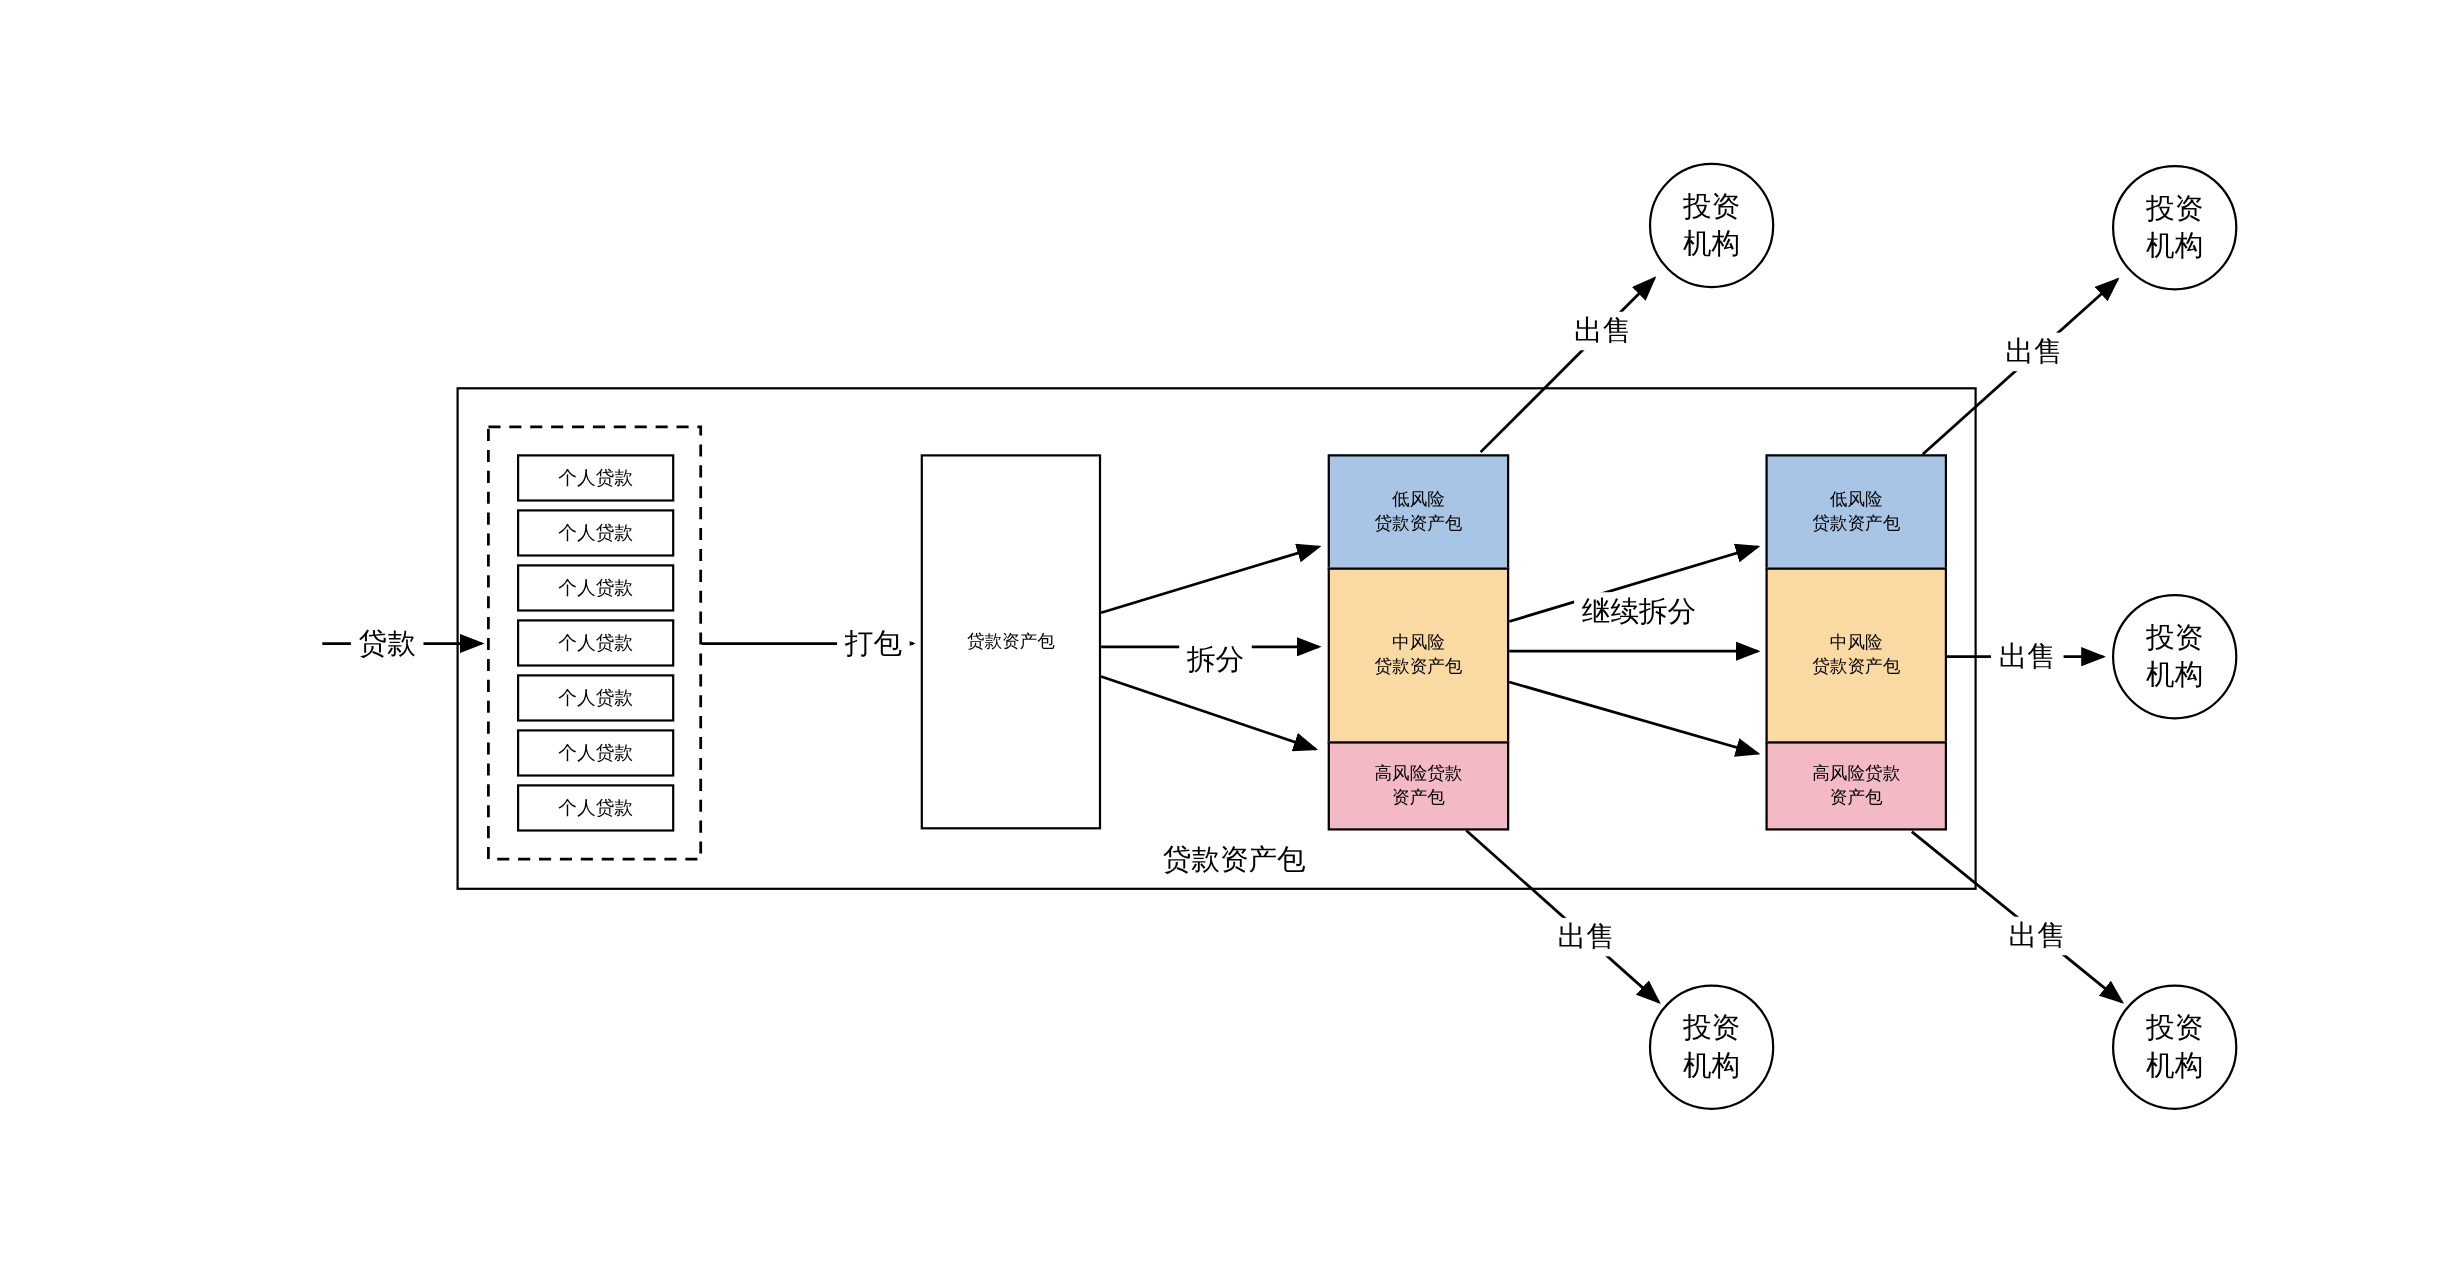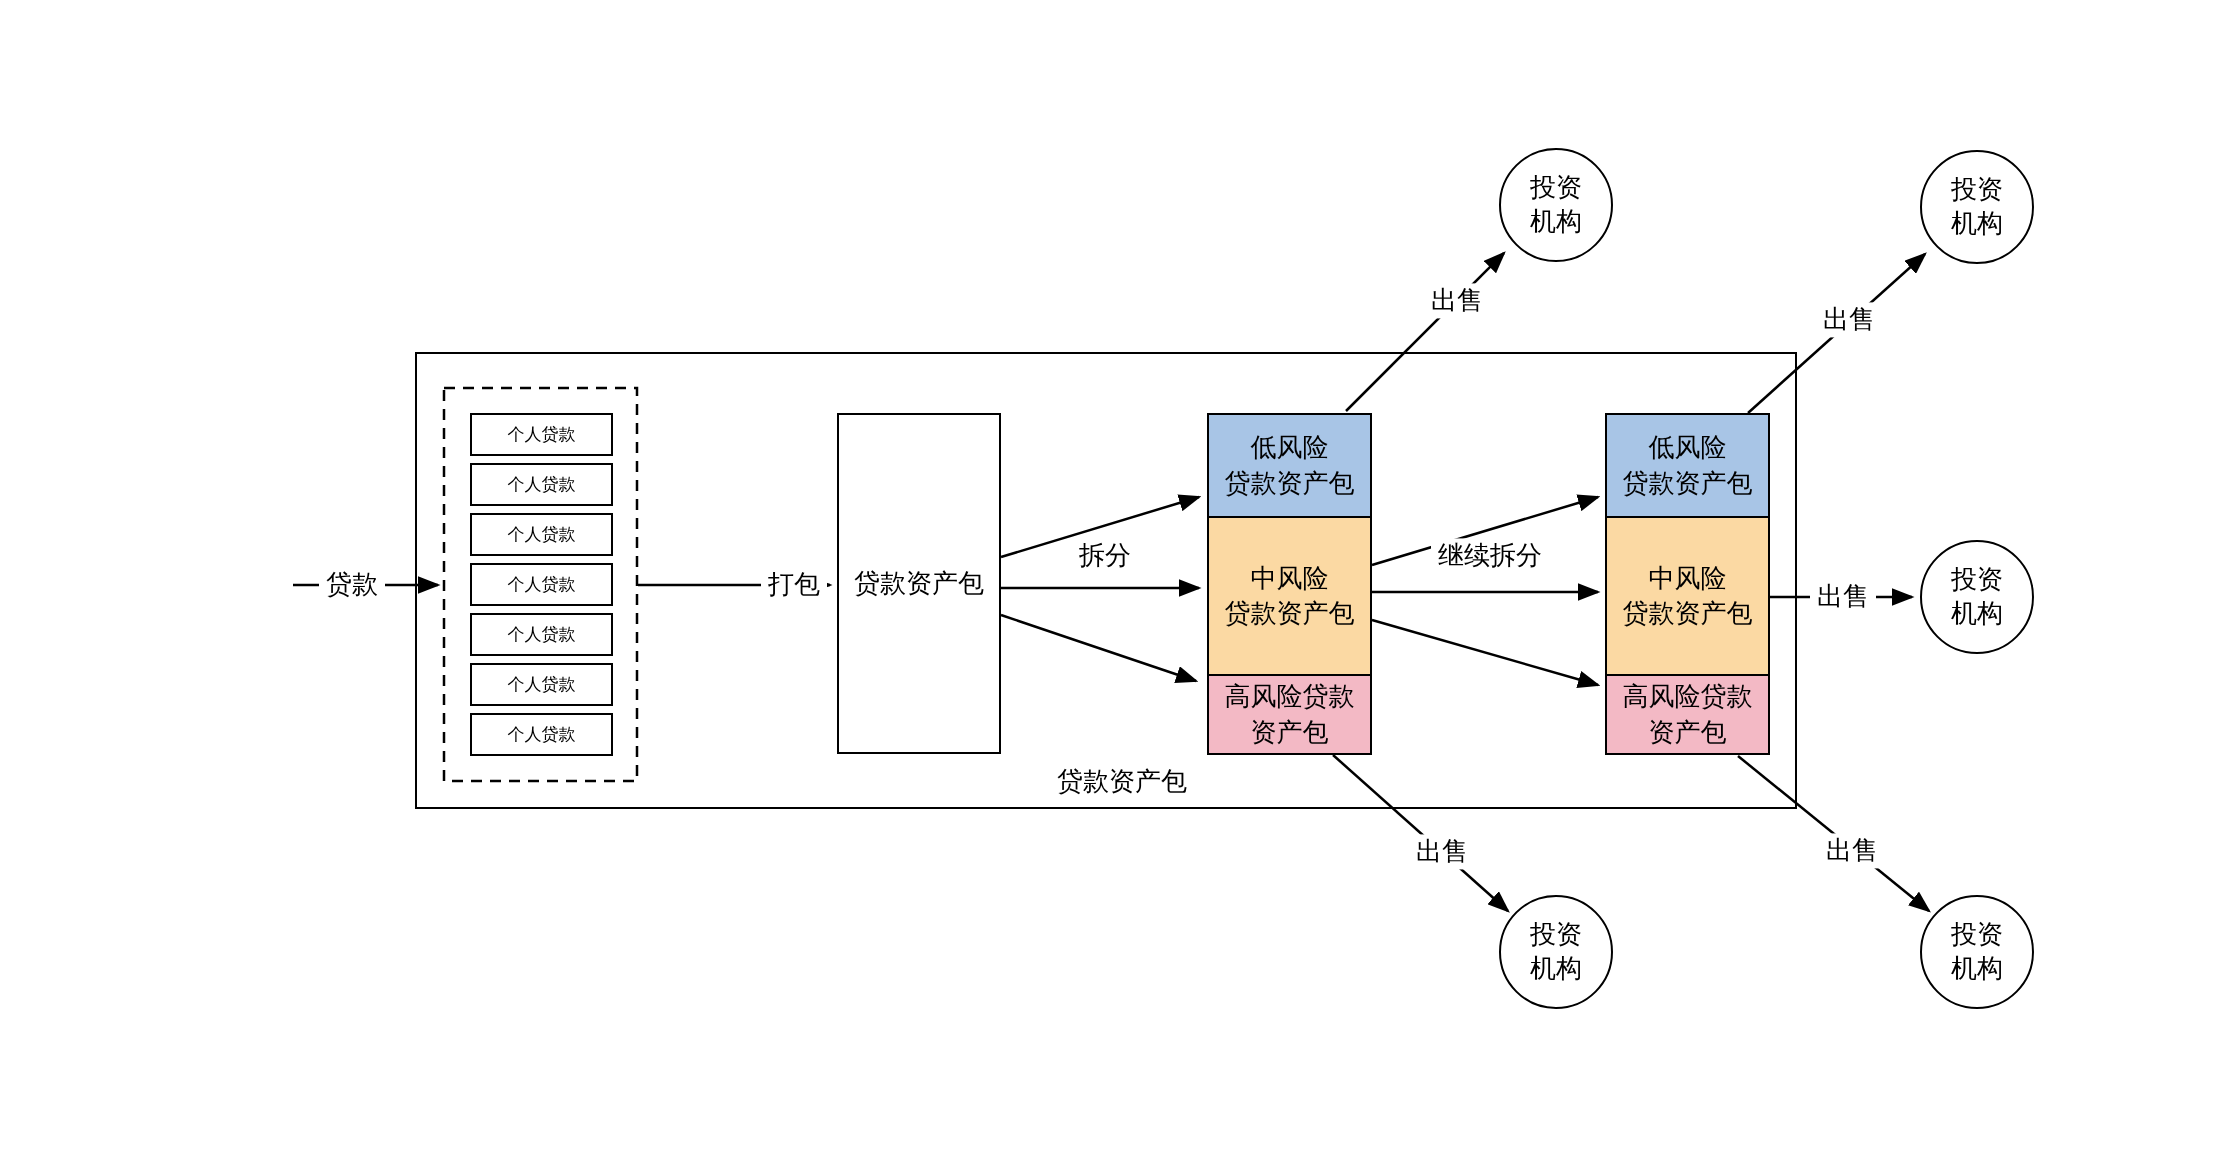--- a/index.html
+++ b/index.html
@@ -15,21 +15,21 @@
   .abs { position: absolute; box-sizing: border-box; }
   .box {
     position: absolute;
     box-sizing: border-box;
     border: 2px solid #000;
     background: #fff;
     display: flex;
     align-items: center;
     justify-content: center;
     text-align: center;
-    font-size: 26px;
+    font-size: 16px;
     line-height: 1.35;
     white-space: pre-line;
   }
   .loan-box { font-size: 17px; line-height: 1; }
   .circle {
     position: absolute;
     box-sizing: border-box;
     width: 114px;
     height: 114px;
     border: 2px solid #000;
@@ -121,21 +121,21 @@
 
     <line x1="1346" y1="411" x2="1504" y2="253" stroke="#000" stroke-width="2.5" marker-end="url(#ah)"></line>
     <line x1="1748" y1="413" x2="1925" y2="254" stroke="#000" stroke-width="2.5" marker-end="url(#ah)"></line>
     <line x1="1770" y1="597" x2="1912" y2="597" stroke="#000" stroke-width="2.5" marker-end="url(#ah)"></line>
     <line x1="1333" y1="755" x2="1508" y2="911" stroke="#000" stroke-width="2.5" marker-end="url(#ah)"></line>
     <line x1="1738" y1="756" x2="1929" y2="911" stroke="#000" stroke-width="2.5" marker-end="url(#ah)"></line>
   </svg>
 
   <div class="lbl" style="left:352px; top:585px;">贷款</div>
   <div class="lbl" style="left:764px; top:585px;margin-left:30px;">打包</div>
-  <div class="lbl" style="left:1105px; top:556px;">拆分</div>
+  <div class="lbl" style="left:1105px; top:600px;">拆分</div>
   <div class="lbl" style="left:1490px; top:556px;">继续拆分</div>
 
   <div class="lbl" style="left:1457px; top:301px;">出售</div>
   <div class="lbl" style="left:1849px; top:320px;">出售</div>
   <div class="lbl" style="left:1843px; top:597px;">出售</div>
   <div class="lbl" style="left:1442px; top:852px;">出售</div>
   <div class="lbl" style="left:1852px; top:851px;">出售</div>
 
   <div class="lbl plain" style="left:1122px; top:782px;">贷款资产包</div>
 

